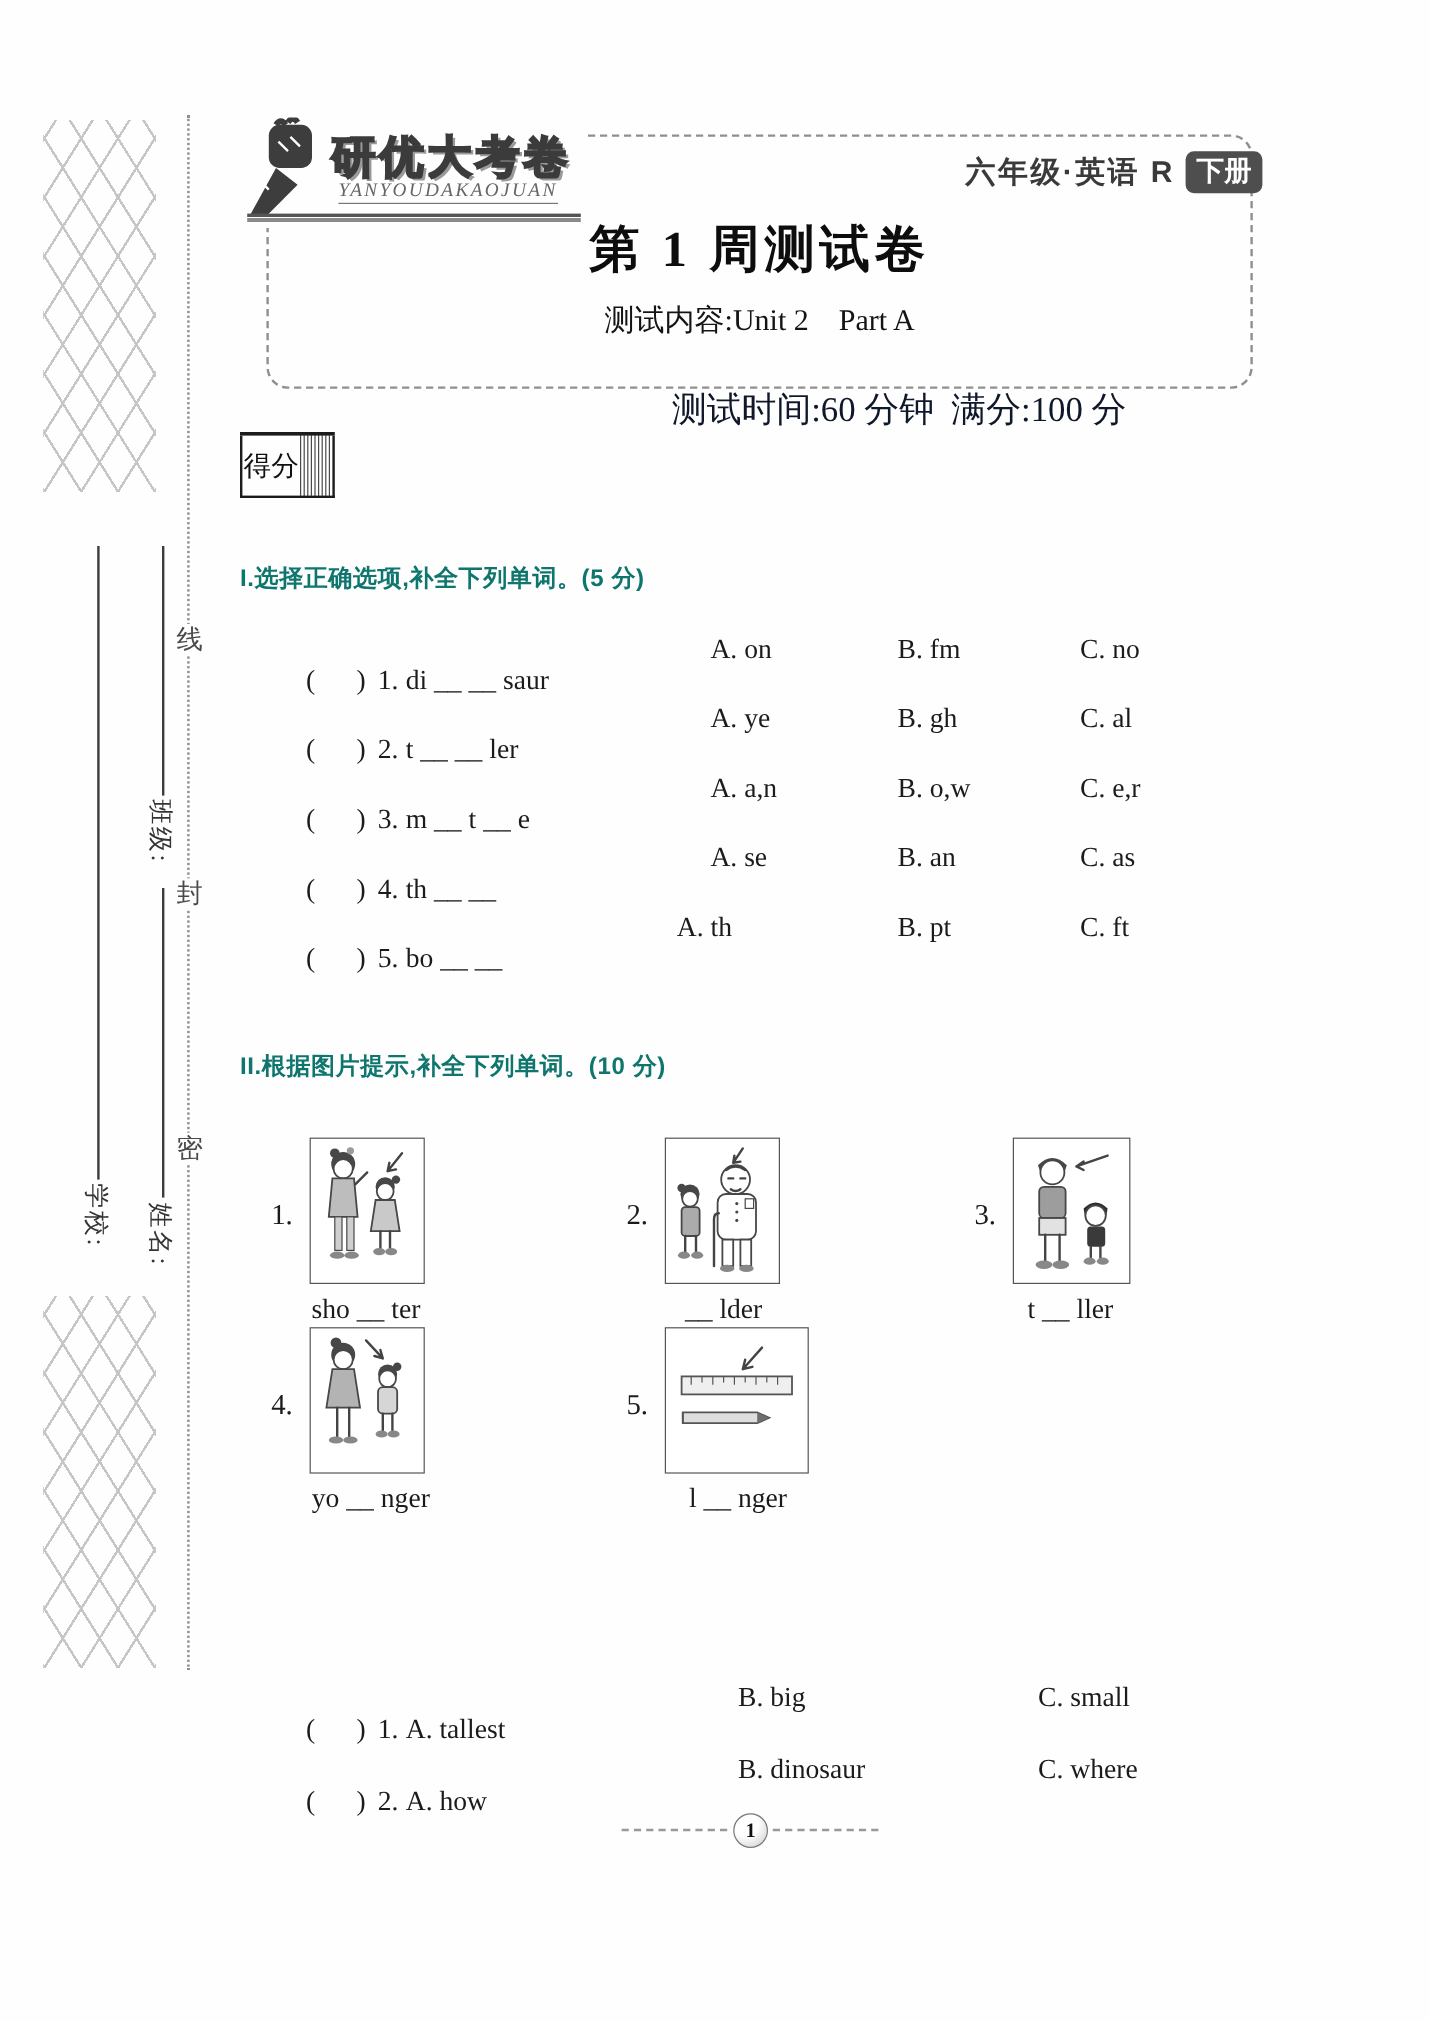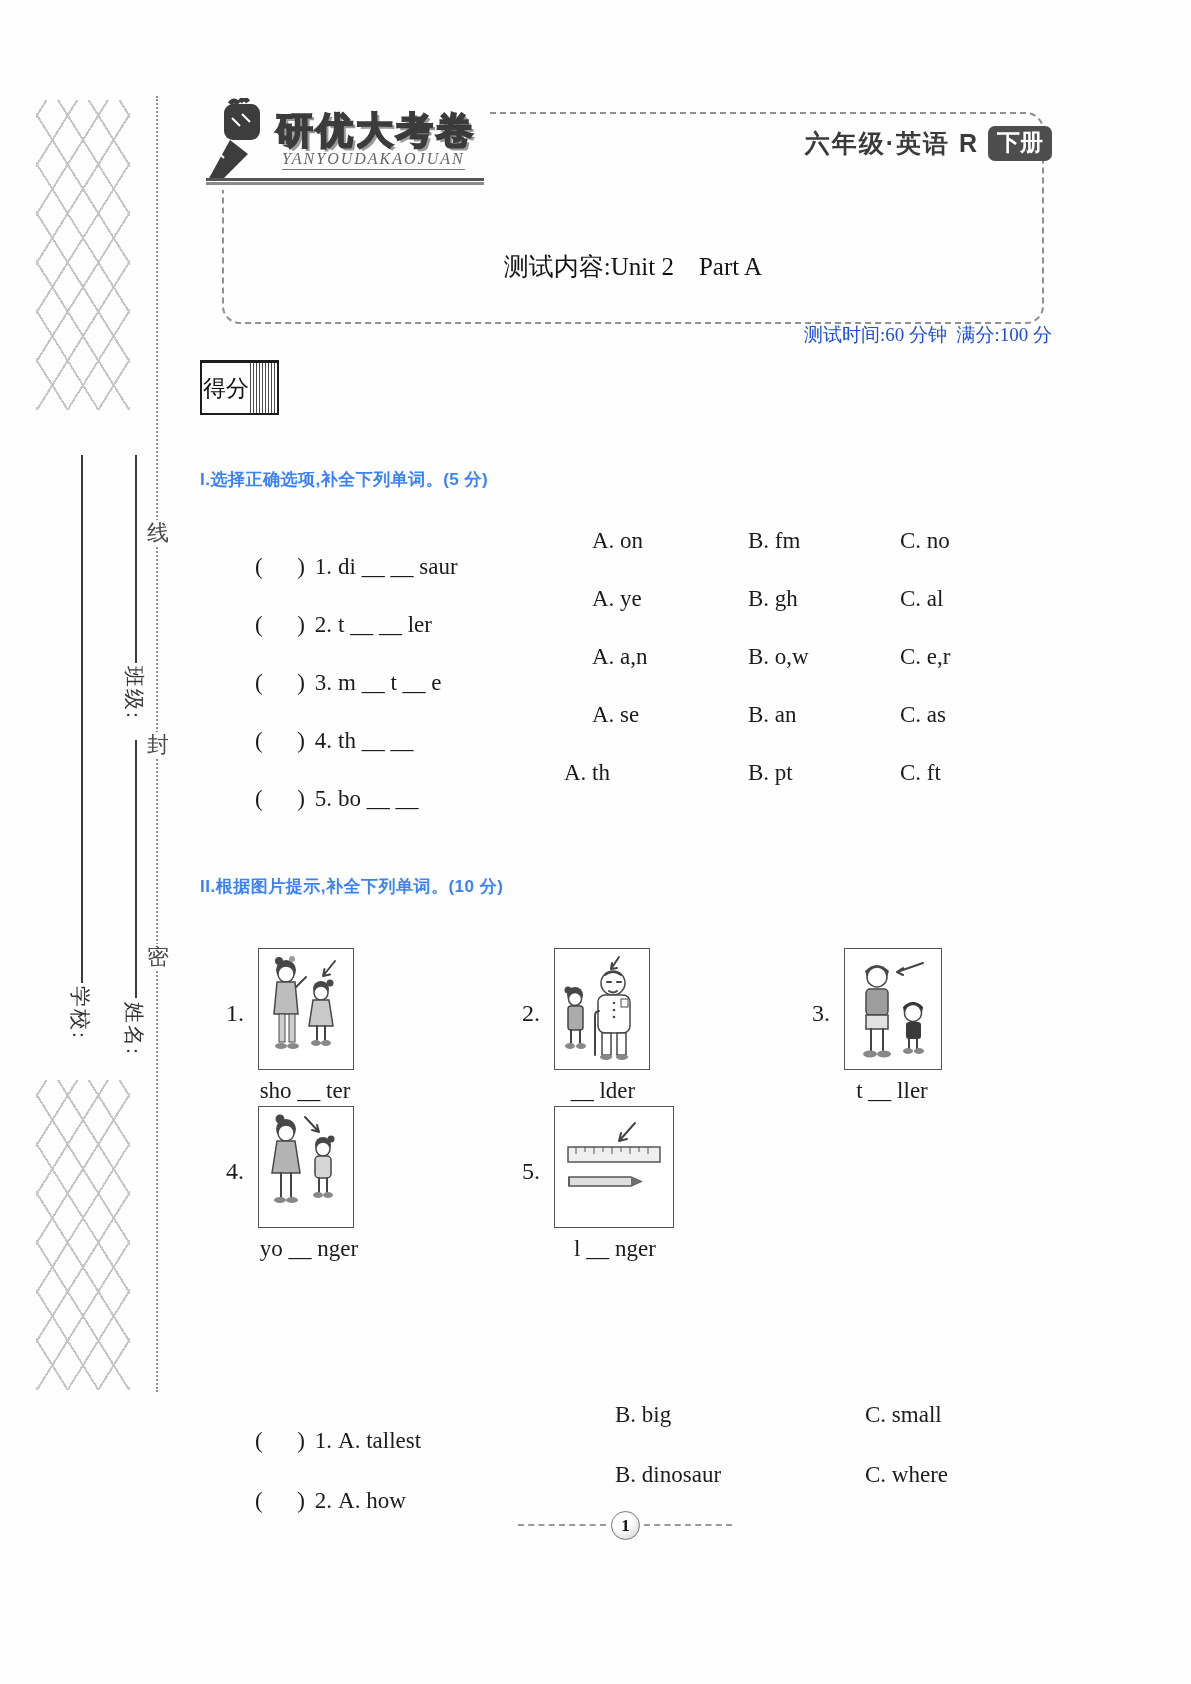--- a/index.html
+++ b/index.html
@@ -49,36 +49,36 @@
     color:#666;border-bottom:1px solid #777;padding-bottom:1px;white-space:pre;
   }
   .logo-bar{position:absolute;left:8px;top:82px;width:278px;height:7px;
     background:linear-gradient(#555 0 3px,#fefefe 3px 4px,#8a8a8a 4px 7px);}
   .edition{position:absolute;left:770px;top:126px;width:282px;display:flex;align-items:center;justify-content:flex-end;gap:9px;}
   .edition-text{font-family:"Liberation Sans","DejaVu Sans",sans-serif;font-size:25px;font-weight:bold;color:#3a3a3a;letter-spacing:2px;white-space:pre;}
   .volume-badge{
     font-family:"Liberation Sans","DejaVu Sans",sans-serif;font-size:23px;font-weight:bold;color:#fff;
     background:#4e4e4e;border-radius:7px;padding:1px 9px 3px;
   }
-  .meta-line{position:absolute;left:560px;top:322px;width:492px;text-align:right;font-size:19px;color:#1d4ed8;white-space:pre;}
+  .meta-line{position:absolute;left:560px;top:322px;width:492px;font-size:29px;color:#0f172a;white-space:pre;}
   
   .score-table{
     position:absolute;left:200px;top:360px;border-collapse:collapse;
     border:2px solid #1c1c1c;border-top-width:3px;
   }
   .score-table td{border:1px solid #4a4a4a;text-align:center;font-size:23px;color:#111;}
   .score-table tr:first-child td{height:46px;}
   .score-table tr:last-child td{height:48px;}
   .col-label{width:86px;}
   .col-num{width:82px;}
   .col-total{width:90px;}
   
   .sec-heading{
     position:absolute;left:200px;font-family:"Liberation Sans","DejaVu Sans",sans-serif;
-    font-size:17px;font-weight:bold;color:#3b82f6;white-space:pre;letter-spacing:0.5px;
+    font-size:20px;font-weight:bold;color:#0f766e;white-space:pre;letter-spacing:0.5px;
   }
   .q-row{position:absolute;left:232px;height:32px;font-size:23px;white-space:pre;}
   .q-row .bracket{white-space:pre;}
   .q-row .num{margin-left:10px;}
   .q-row .stem{margin-left:6px;white-space:pre;}
   .opt{position:absolute;font-size:23px;white-space:pre;}
   
   .pic-num{position:absolute;font-size:24px;}
   .pic-box{position:absolute;border:1px solid #555;background:#fff;}
   .pic-word{position:absolute;text-align:center;font-size:23px;white-space:pre;}
@@ -104,20 +104,21 @@
   <div class="seal-char" style="top:944px">密</div>
 
   <div class="vline" style="left:81px;top:455px;height:528px"></div>
   <div class="vline" style="left:135px;top:455px;height:208px"></div>
   <div class="vline" style="left:135px;top:740px;height:258px"></div>
   <div class="rot-label" style="left:94px;top:986px">学校:</div>
   <div class="rot-label" style="left:148px;top:666px">班级:</div>
   <div class="rot-label" style="left:148px;top:1002px">姓名:</div>
 
   <div class="header-box">
+    <div class="paper-title">第 1 周测试卷</div>
     <div class="paper-subtitle"><span>测试内容:</span><span>Unit 2    Part A</span></div>
   </div>
 
   <div class="logo">
     <svg class="logo-fist" width="66" height="84" viewBox="0 0 66 84">
       <polygon points="4,82 26,42 44,56 16,84" fill="#3d3d3d"></polygon>
       <rect x="20" y="6" width="36" height="36" rx="9" fill="#3d3d3d"></rect>
       <path d="M26 6 q4 -6 8 0 M36 4 q4 -6 8 0" stroke="#3d3d3d" stroke-width="5" fill="none"></path>
       <path d="M28 20 l8 8 M38 16 l8 8" stroke="#fefefe" stroke-width="2"></path>
       <path d="M10 50 l10 10" stroke="#fefefe" stroke-width="2"></path>

